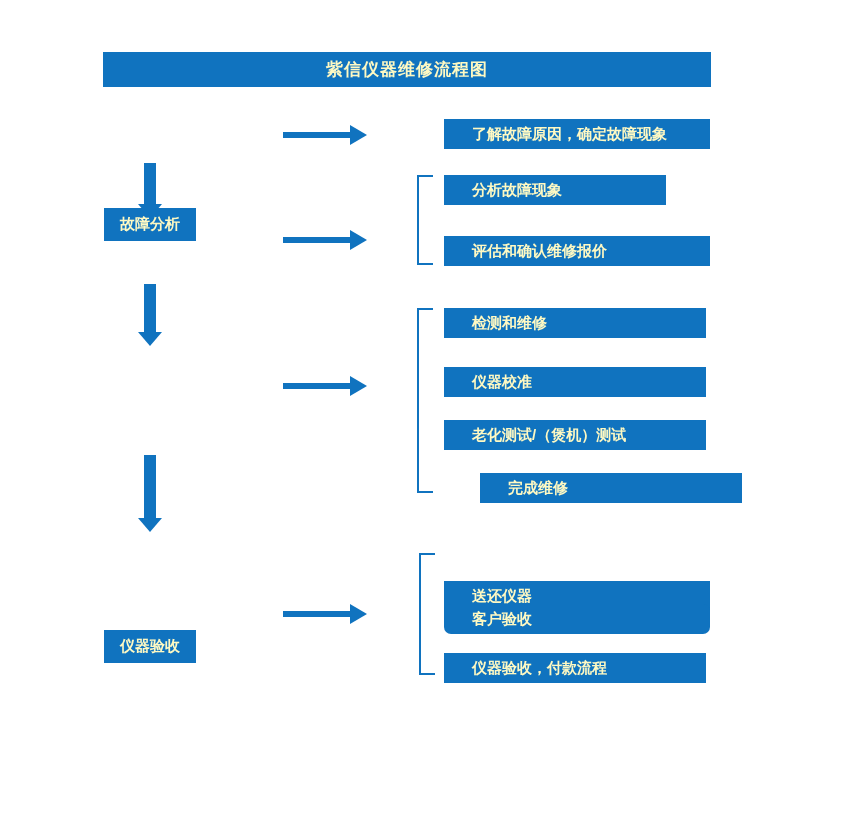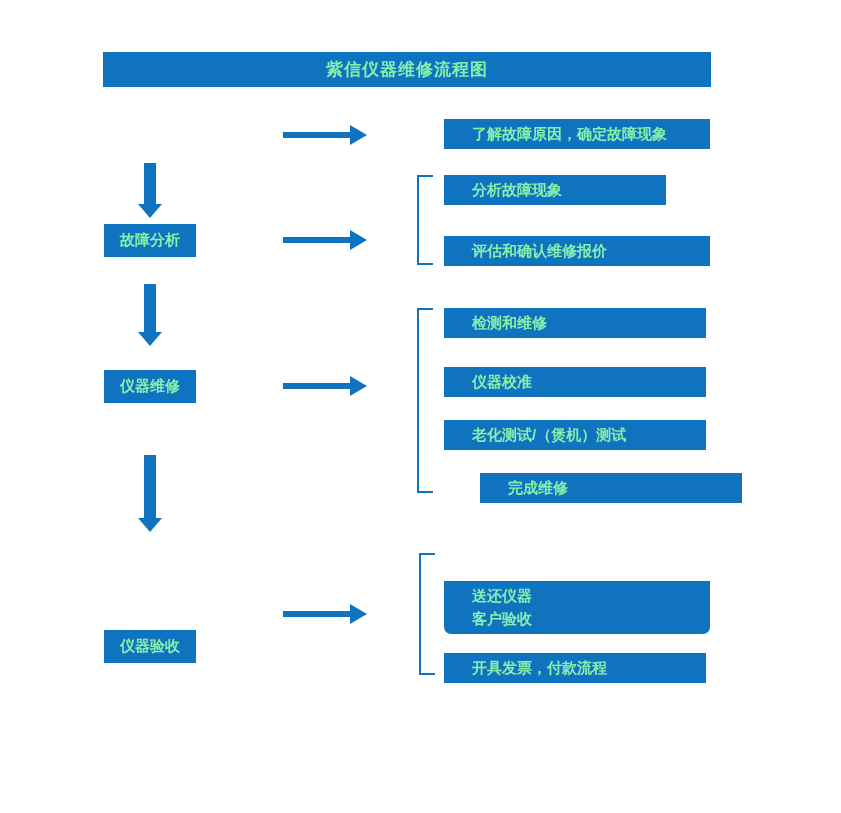--- a/index.html
+++ b/index.html
@@ -17,21 +17,21 @@
   #canvas {
     position: absolute;
     left: 0;
     top: 0;
     width: 841px;
     height: 813px;
   }
   .box {
     position: absolute;
     background: #1073bf;
-    color: #86efac;
+    color: #fef9c3;
     font-weight: bold;
     display: flex;
     align-items: center;
     box-sizing: border-box;
   }
   .title-box {
     left: 103px;
     top: 52px;
     width: 608px;
     height: 35px;
@@ -106,48 +106,47 @@
 
   <div class="h-arrow" style="top:132px;">
       <span class="head"></span>
     </div>
   <div class="box detail-box" style="left:444px; top:119px; width:266px;">了解故障原因，确定故障现象</div>
 
   <div class="v-arrow" style="top:163px; height:42px;">
       <span class="head"></span>
     </div>
 
-  <div class="box stage-box" style="top:224px;">故障分析</div>
+  <div class="box stage-box" style="top:208px;">故障分析</div>
   <div class="h-arrow" style="top:237px;">
       <span class="head"></span>
     </div>
   <div class="bracket" style="left:417px; top:175px; height:90px;"></div>
   <div class="box detail-box" style="left:444px; top:175px; width:222px;">分析故障现象</div>
   <div class="box detail-box" style="left:444px; top:236px; width:266px;">评估和确认维修报价</div>
 
   <div class="v-arrow" style="top:284px; height:49px;">
       <span class="head"></span>
     </div>
 
-  <div class="box stage-box" style="top:370px;">仪器维修</div>
   <div class="h-arrow" style="top:383px;">
       <span class="head"></span>
     </div>
   <div class="bracket" style="left:417px; top:308px; height:185px;"></div>
   <div class="box detail-box" style="left:444px; top:308px; width:262px;">检测和维修</div>
   <div class="box detail-box" style="left:444px; top:367px; width:262px;">仪器校准</div>
   <div class="box detail-box" style="left:444px; top:420px; width:262px;">老化测试/（煲机）测试</div>
   <div class="box detail-box" style="left:444px; top:473px; width:262px;margin-left:36px;">完成维修</div>
 
   <div class="v-arrow" style="top:455px; height:64px;">
       <span class="head"></span>
     </div>
 
   <div class="box stage-box" style="top:630px;">仪器验收</div>
   <div class="h-arrow" style="top:611px;">
       <span class="head"></span>
     </div>
   <div class="bracket" style="left:419px; top:553px; height:122px;"></div>
   <div class="box detail-box" style="left:444px; top:581px; width:266px;">送还仪器</div>
   <div class="box detail-box" style="left:444px; top:604px; width:266px;border-radius:7px;">客户验收</div>
-  <div class="box detail-box" style="left:444px; top:653px; width:262px;">开具发票，付款流程</div>
+  <div class="box detail-box" style="left:444px; top:653px; width:262px;">仪器验收，付款流程</div>
 
 </div>
 
 </body></html>

